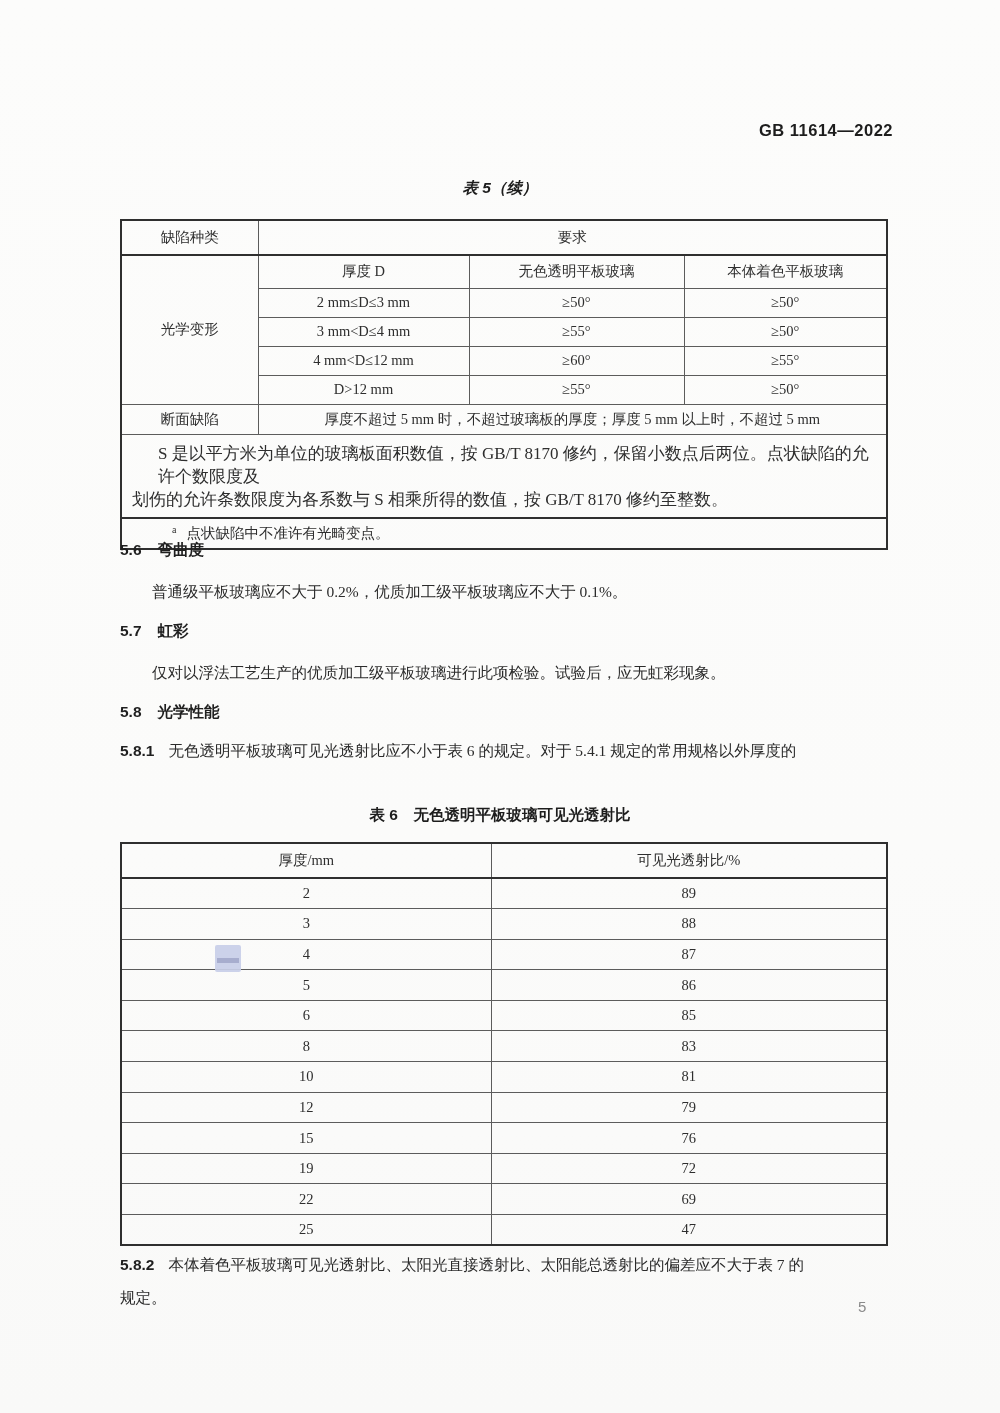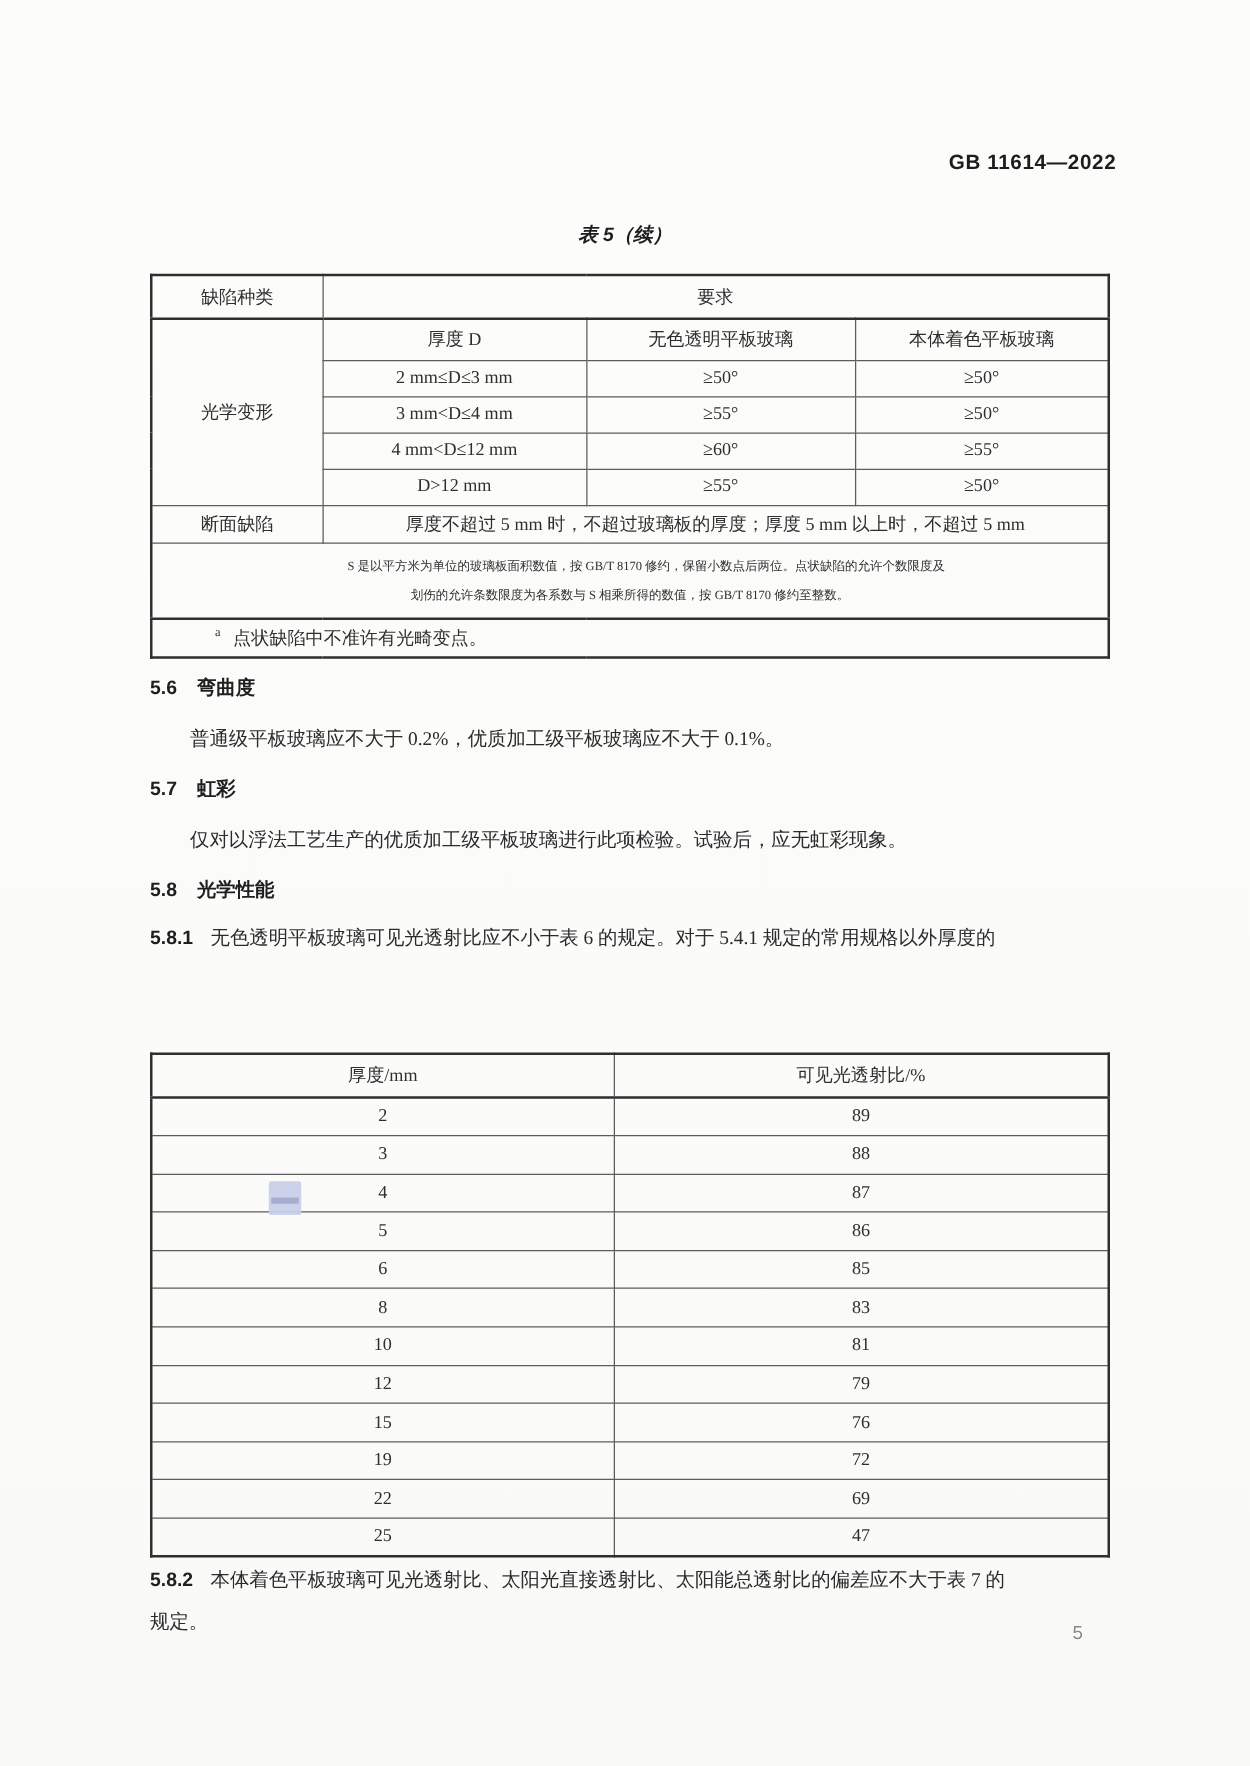--- a/index.html
+++ b/index.html
@@ -36,22 +36,22 @@
   table.doc td {
     border:1px solid #5c5c5c;
     text-align:center; vertical-align:middle; padding:0 4px;
     overflow:hidden;
   }
   #table5 { top:219px; }
   #table6 { top:842px; }
 
   #table5 tr.r1 td { border-bottom:2px solid #2f2f2f; }
   #table5 td.note-cell {
-    text-align:center; padding:7px 10px 6px 10px; line-height:23px;
-    border-bottom:2px solid #2f2f2f; font-size:10px;
+    text-align:left; padding:7px 10px 6px 10px; line-height:23px;
+    border-bottom:2px solid #2f2f2f; font-size:17px;
   }
   #table5 td.foot-cell { text-align:left; padding:5px 24px; }
   #table5 .indent1 { padding-left:26px; }
   #table6 tr.head td { border-bottom:2px solid #2f2f2f; }
 
   .h35{height:35px} .h33{height:33px} .h29{height:29px}
   .h30{height:30px} .h60{height:60px} .h31{height:30.6px}
 
   .clause {
     position:absolute; left:120px;
@@ -164,20 +164,21 @@
   <div class="para indent" id="c57-body">仅对以浮法工艺生产的优质加工级平板玻璃进行此项检验。试验后，应无虹彩现象。</div>
 
   <div class="clause" id="c58-head">
     <span class="num">5.8</span><span>光学性能</span>
   </div>
 
   <div class="para" id="c581">
     <div><b class="cnum">5.8.1</b><span>无色透明平板玻璃可见光透射比应不小于表 6 的规定。对于 5.4.1 规定的常用规格以外厚度的</span></div>
   </div>
 
+  <div class="tbl-title" id="t6-title">表 6　无色透明平板玻璃可见光透射比</div>
 
   <table class="doc" id="table6">
     <colgroup>
         <col style="width:370px">
         <col style="width:396px">
       </colgroup>
     <tbody>
         <tr class="head h35">
       <td>厚度/mm</td>
       <td>可见光透射比/%</td>

